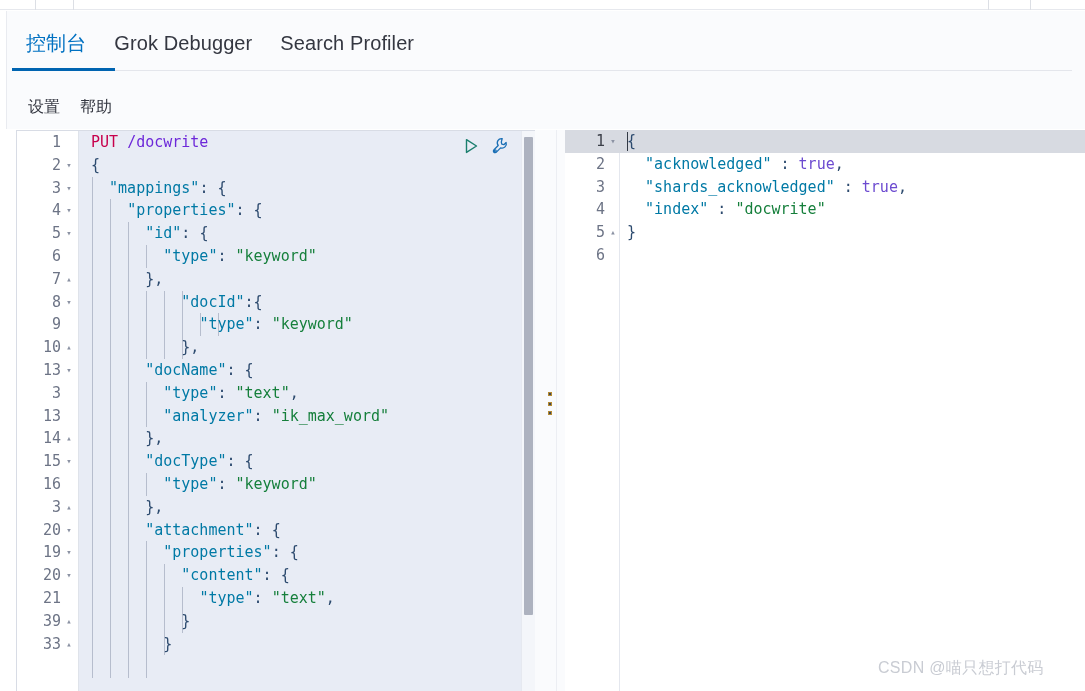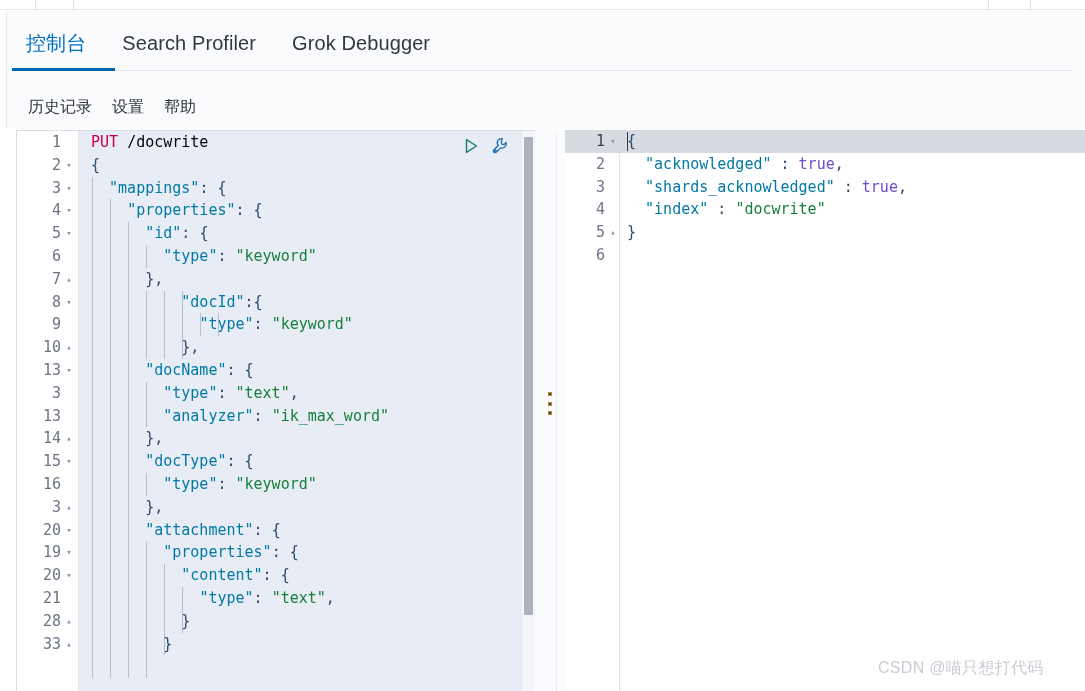--- a/index.html
+++ b/index.html
@@ -40,21 +40,21 @@
     background: #ffffff;
     border-right: 1px solid #e9ebf0;
     box-sizing: border-box;
   }
 
   
   .tabs {
     position: absolute; left: 12px; top: 14px;
     height: 58px;
     display: flex; align-items: center;
-    gap: 8px;
+    gap: 0px;
   }
   .tab {
     font-size: 20px;
     color: #343741;
     padding: 0 14px;
     line-height: 58px;
     white-space: nowrap;
     cursor: pointer;
     letter-spacing: .1px;
   }
@@ -188,21 +188,21 @@
 
   
   .guides { position: absolute; left: 74px; top: 0; height: 100%; }
   .guide {
     position: absolute; top: 0; width: 1px; height: 22.8px;
     background: #b6bdcd;
   }
 
   
   .tok-method { color: #c7004c; }
-  .tok-url    { color: #000000; }
+  .tok-url    { color: #6d28d9; }
   .tok-key    { color: #0079a5; }
   .tok-str    { color: #157f3b; }
   .tok-punc   { color: #2c4a6e; }
   .tok-bool   { color: #6c4ad0; }
 
   
   .actions {
     position: absolute; right: 25px; top: 5px;
     display: flex; align-items: center; gap: 9px;
     z-index: 5;
@@ -252,28 +252,27 @@
     <div class="chrome-div" style="left:73px"></div>
     <div class="chrome-div" style="left:988px"></div>
     <div class="chrome-div" style="left:1030px"></div>
   </div>
 
   <div class="page-top"></div>
   <div class="left-rail"></div>
 
   <div class="tabs">
     <div class="tab active"><span>控制台</span></div>
+    <div class="tab"><span>Grok Debugger</span></div>
     <div class="tab"><span>Search Profiler</span></div>
-    <div class="tab"><span>Grok Debugger</span></div>
   </div>
   <div class="tabs-underline"></div>
   <div class="tabs-underline-active"></div>
 
   <div class="submenu">
-    <div class="submenu-item"><span>历史记录</span></div>
     <div class="submenu-item"><span>设置</span></div>
     <div class="submenu-item"><span>帮助</span></div>
   </div>
 
   <div class="console-body">
 
     <div class="editor-left">
       <div class="code-wrap">
         <div class="gutter"></div>
         <div class="guides" id="left-guides">
@@ -383,21 +382,21 @@
             <div class="line"><span class="ln">3</span><span class="fold"></span><span class="code">        <span class="tok-key">"type"</span><span class="tok-punc">:</span> <span class="tok-str">"text"</span><span class="tok-punc">,</span></span></div>
             <div class="line"><span class="ln">13</span><span class="fold"></span><span class="code">        <span class="tok-key">"analyzer"</span><span class="tok-punc">:</span> <span class="tok-str">"ik_max_word"</span></span></div>
             <div class="line"><span class="ln">14</span><span class="fold">▴</span><span class="code">      <span class="tok-punc">}</span><span class="tok-punc">,</span></span></div>
             <div class="line"><span class="ln">15</span><span class="fold">▾</span><span class="code">      <span class="tok-key">"docType"</span><span class="tok-punc">:</span> <span class="tok-punc">{</span></span></div>
             <div class="line"><span class="ln">16</span><span class="fold"></span><span class="code">        <span class="tok-key">"type"</span><span class="tok-punc">:</span> <span class="tok-str">"keyword"</span></span></div>
             <div class="line"><span class="ln">3</span><span class="fold">▴</span><span class="code">      <span class="tok-punc">}</span><span class="tok-punc">,</span></span></div>
             <div class="line"><span class="ln">20</span><span class="fold">▾</span><span class="code">      <span class="tok-key">"attachment"</span><span class="tok-punc">:</span> <span class="tok-punc">{</span></span></div>
             <div class="line"><span class="ln">19</span><span class="fold">▾</span><span class="code">        <span class="tok-key">"properties"</span><span class="tok-punc">:</span> <span class="tok-punc">{</span></span></div>
             <div class="line"><span class="ln">20</span><span class="fold">▾</span><span class="code">          <span class="tok-key">"content"</span><span class="tok-punc">:</span> <span class="tok-punc">{</span></span></div>
             <div class="line"><span class="ln">21</span><span class="fold"></span><span class="code">            <span class="tok-key">"type"</span><span class="tok-punc">:</span> <span class="tok-str">"text"</span><span class="tok-punc">,</span></span></div>
-            <div class="line"><span class="ln">28</span><span class="fold">▴</span><span class="code">          <span class="tok-punc">}</span></span></div>
+            <div class="line"><span class="ln">39</span><span class="fold">▴</span><span class="code">          <span class="tok-punc">}</span></span></div>
             <div class="line"><span class="ln">33</span><span class="fold">▴</span><span class="code">        <span class="tok-punc">}</span></span></div>
           </div>
 
         <div class="actions">
           <span class="icon-btn">
             <svg width="20" height="20" viewBox="0 0 20 20" aria-hidden="true">
               <path d="M5.5 3.6 L15.5 10 L5.5 16.4 Z" fill="none" stroke="#1b7f6e" stroke-width="1.4" stroke-linejoin="round"></path>
             </svg>
           </span>
           <span class="icon-btn">

